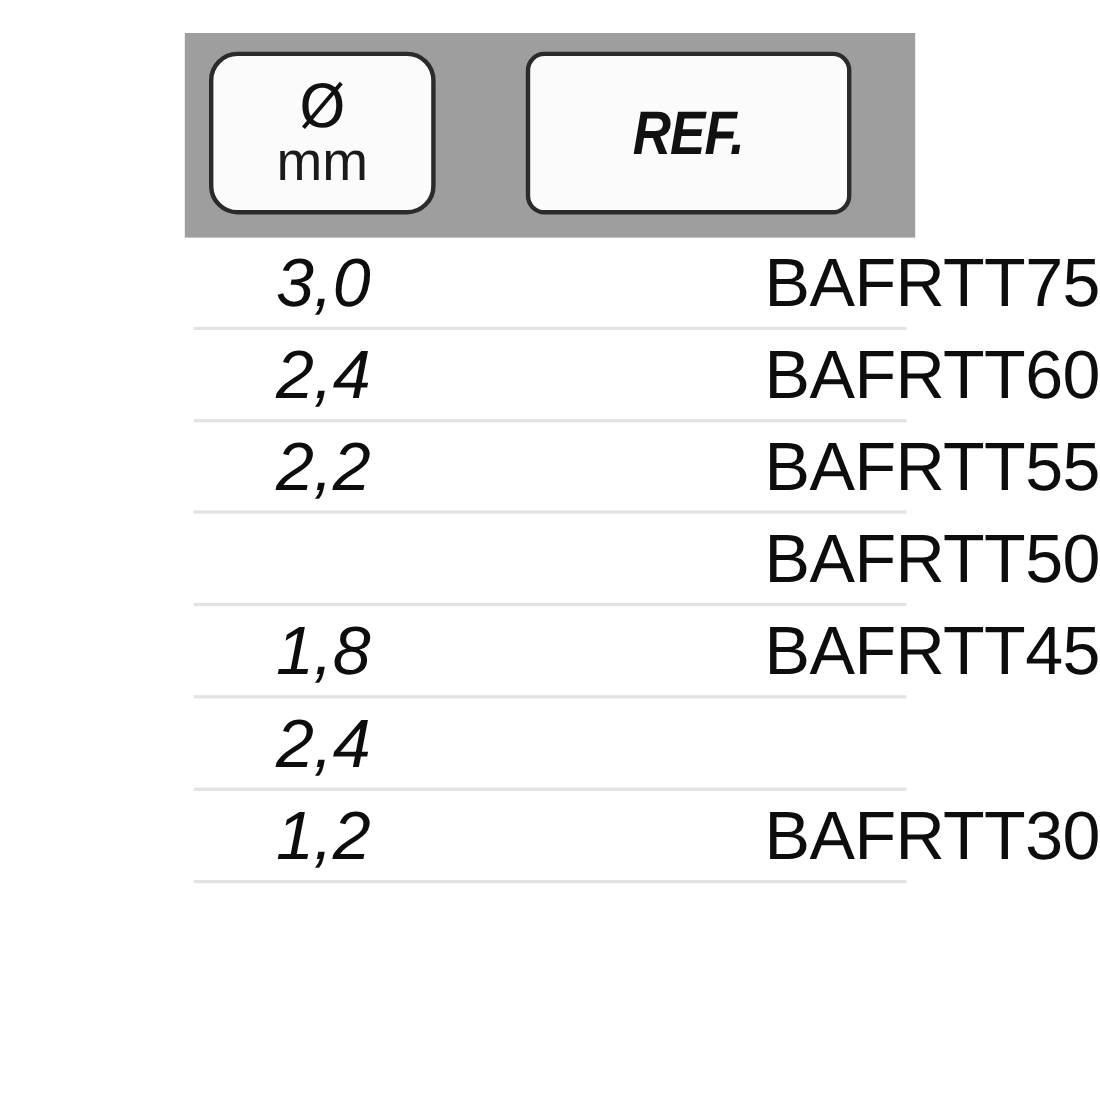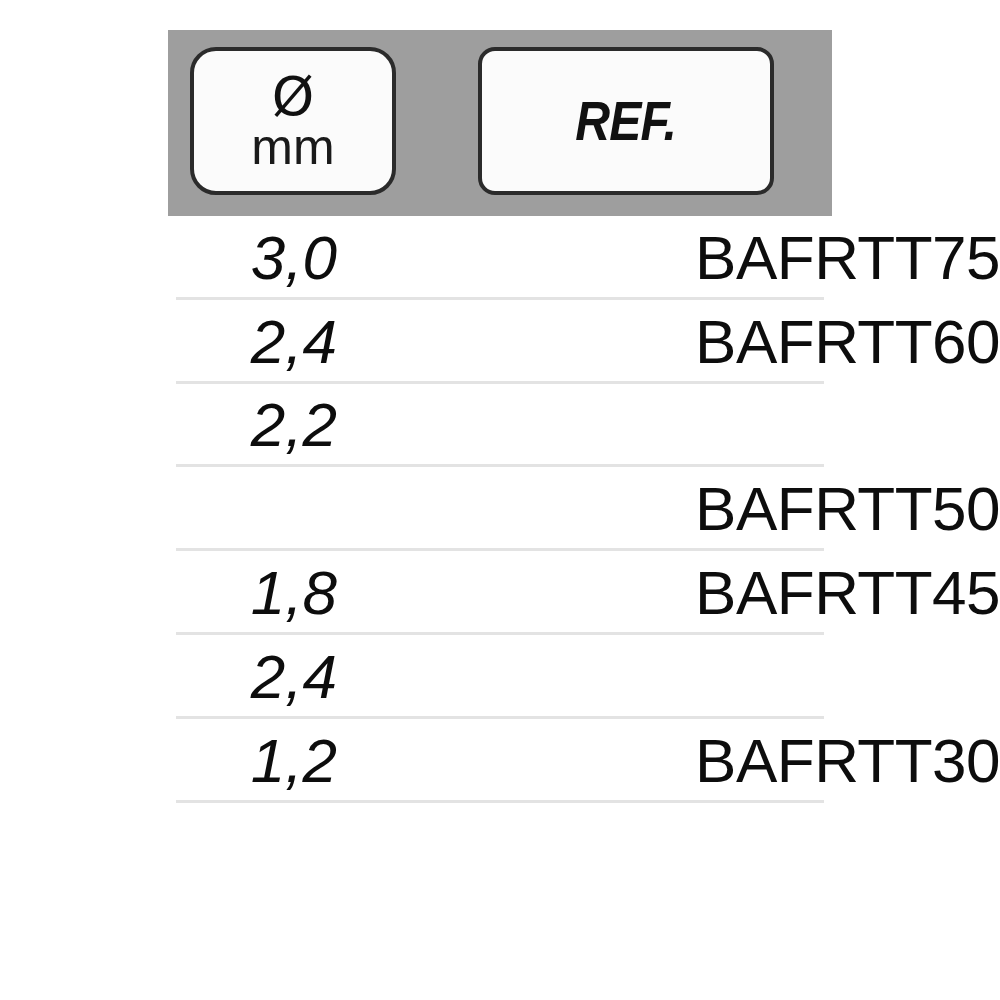--- a/index.html
+++ b/index.html
@@ -171,20 +171,21 @@
 
 
     <div class="row">
       <div class="cell-dia">2,4</div>
       <div class="cell-ref">BAFRTT60</div>
       <div class="divider"></div>
     </div>
 
     <div class="row">
       <div class="cell-dia">2,2</div>
+      <div class="cell-ref">BAFRTT55</div>
       <div class="divider"></div>
     </div>
 
     <div class="row">
       <div class="cell-ref">BAFRTT50</div>
       <div class="divider"></div>
     </div>
 
     <div class="row">
       <div class="cell-dia">1,8</div>

